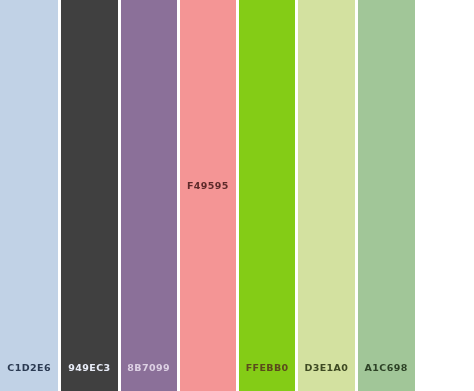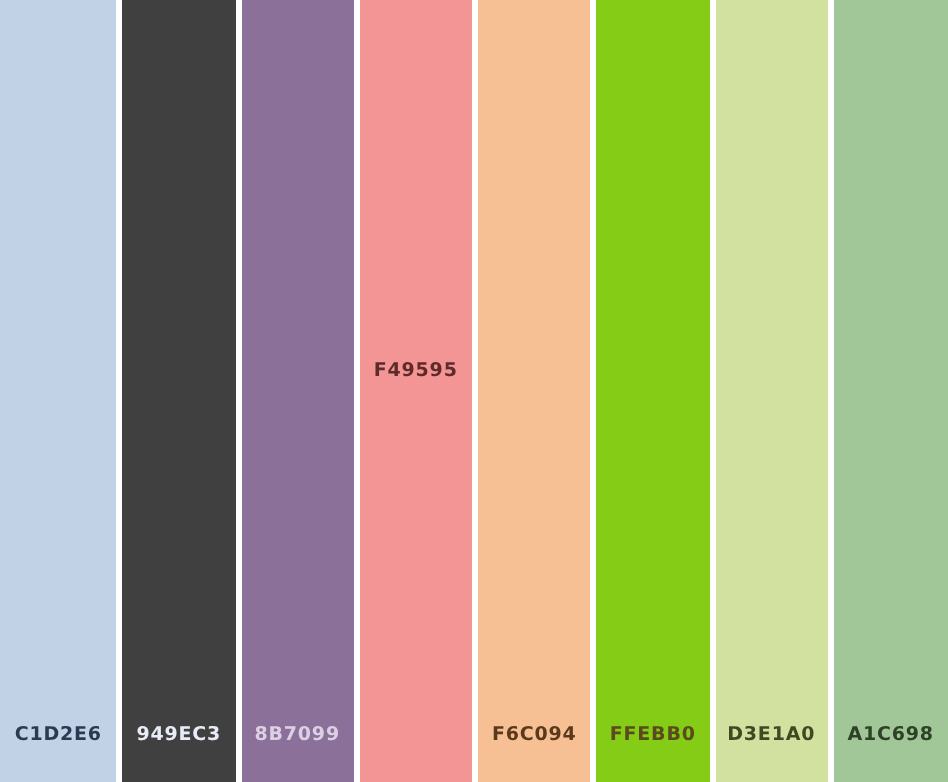--- a/index.html
+++ b/index.html
@@ -64,23 +64,20 @@
     </div>
     <div class="swatch" style="width: 59.25px; background: #404040;">
       <div class="swatch-label" style="color: rgb(232, 236, 247);">949EC3</div>
     </div>
     <div class="swatch" style="width: 59.25px; background: rgb(139, 112, 153);">
       <div class="swatch-label" style="color: rgb(221, 208, 228); text-align: center;">8B7099</div>
     </div>
     <div class="swatch" style="width: 59.25px; background: rgb(244, 149, 149); justify-content: center;">
       <div class="swatch-label" style="color: rgb(94, 42, 42);">F49595</div>
     </div>
-    <div class="swatch" style="width: 59.25px; background: rgb(246, 192, 148);">
-      <div class="swatch-label" style="color: rgb(91, 58, 28);">F6C094</div>
-    </div>
     <div class="swatch" style="width: 59.25px; background: #84cc16;">
       <div class="swatch-label" style="color: rgb(91, 74, 28);">FFEBB0</div>
     </div>
     <div class="swatch" style="width: 59.25px; background: rgb(211, 225, 160);">
       <div class="swatch-label" style="color: rgb(62, 74, 34);">D3E1A0</div>
     </div>
     <div class="swatch" style="width: 59.25px; background: rgb(161, 198, 152);">
       <div class="swatch-label" style="color: rgb(45, 66, 38);">A1C698</div>
     </div>
   </div>

